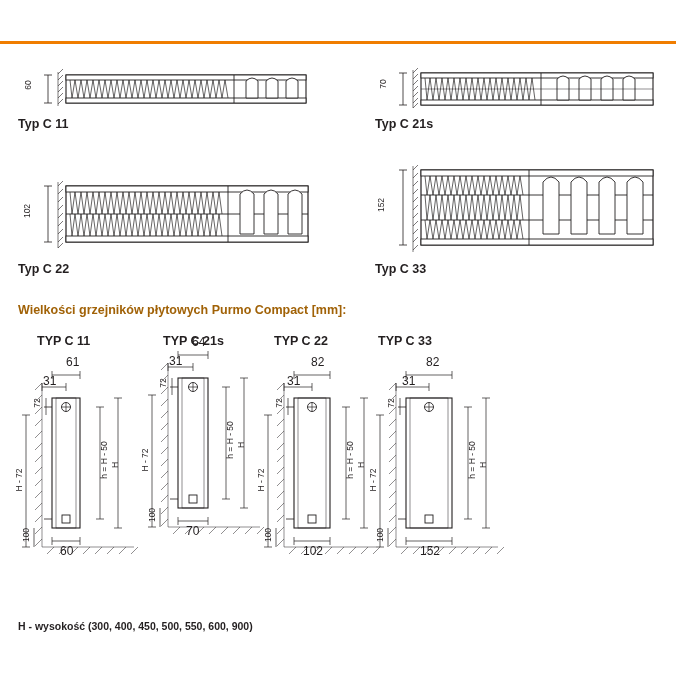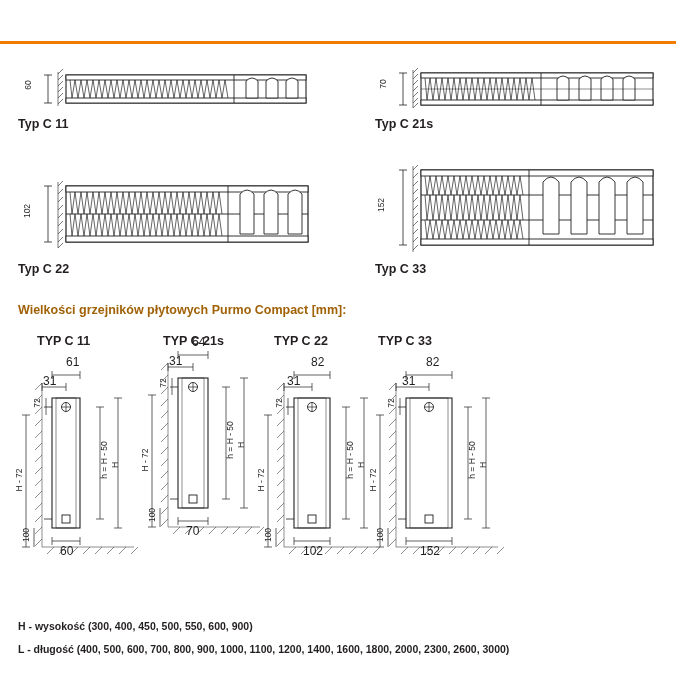--- a/index.html
+++ b/index.html
@@ -539,16 +539,15 @@
     <div class="dim-v" style="left:18px; top:43px;">72</div>
     <div class="dim-v" style="left:-7px; top:120px;">H - 72</div>
     <div class="dim-v" style="left:85px; top:100px;">h = H - 50</div>
     <div class="dim-v" style="left:112px; top:105px;">H</div>
     <div class="dim-v" style="left:5px; top:175px;">100</div>
     <div class="dim-h" style="left:52px; top:189px;">152</div>
   </div>
 
   <div class="notes">
     <div class="note">H - wysokość (300, 400, 450, 500, 550, 600, 900)</div>
-    <div class="note">L - długość (400, 500, 600, 700, 800, 900, 1000, 1100, 1200, 1400, 1600, 1800, 2000, 2300, 2600, 3000)</div>
   </div>
 
 </div>
 
 </body></html>

